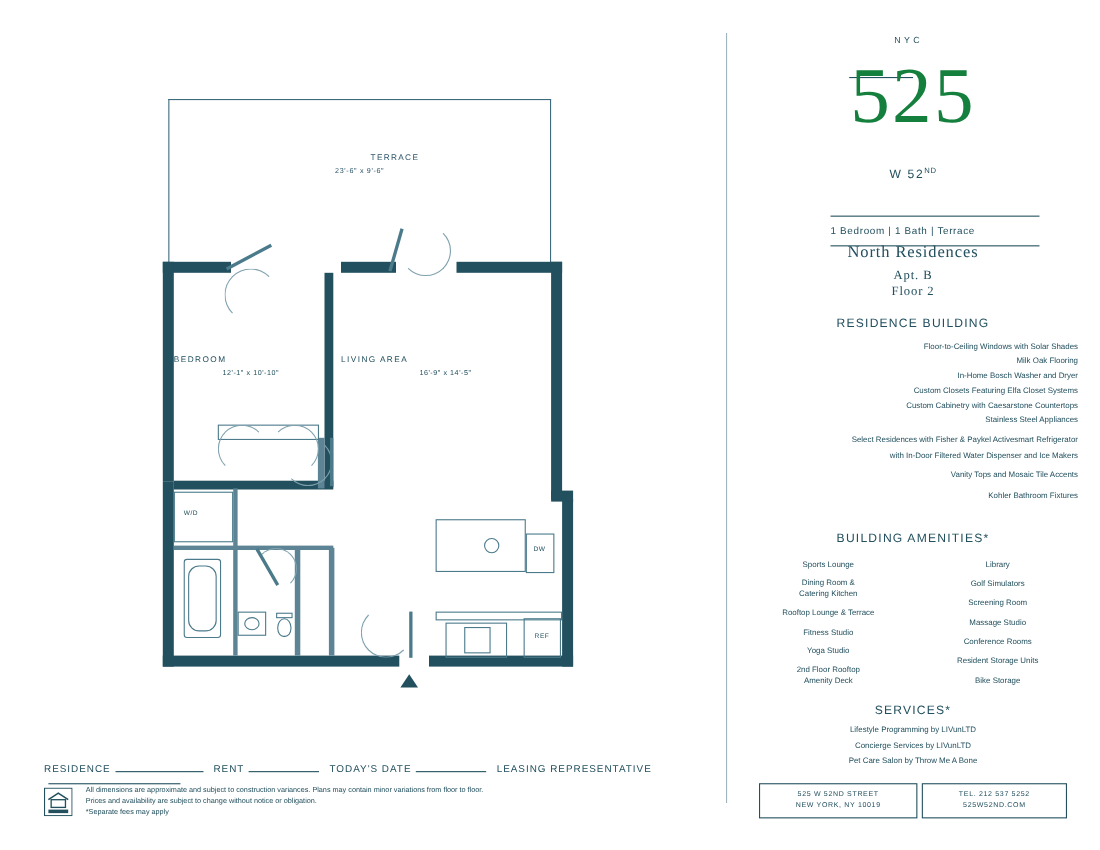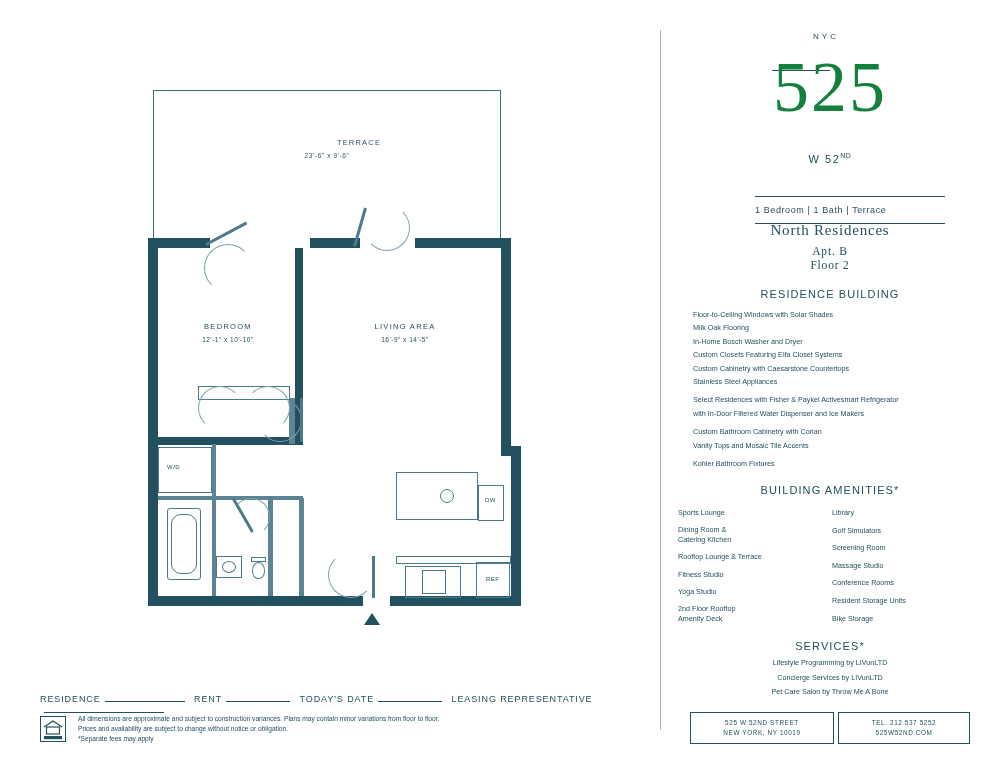--- a/index.html
+++ b/index.html
@@ -40,21 +40,21 @@
     font-size: 6.5px; letter-spacing: .6px; color: #2b5568;
   }
 
   
   .wall { position: absolute; background: #23505f; }
 
   
   .thin { position: absolute; background: #5d8494; }
 
   .room-label {
-    position: absolute; text-align: center;
+    position: absolute; 
     font-size: 7.5px; letter-spacing: 1.3px; color: #23505f;
   }
   .room-dims {
     position: absolute; text-align: center;
     font-size: 6.5px; letter-spacing: .5px; color: #23505f;
   }
   .tag {
     position: absolute; font-size: 6px; letter-spacing: .5px;
     color: #23505f;
   }
@@ -148,30 +148,30 @@
     position: absolute; top: 259px; left: 0; width: 340px; text-align: center;
     font-family: "Liberation Serif", serif;
     font-size: 11.5px; letter-spacing: .8px; color: #23505f;
   }
 
   .sect-head {
     position: absolute; left: 0; width: 340px; text-align: center;
     font-size: 11px; letter-spacing: 1.1px; color: #23505f;
   }
   .feat-list {
-    position: absolute; left: 33px; width: 300px; text-align: left;
+    position: absolute; left: 20px; width: 300px; text-align: right;
     font-size: 7.2px; line-height: 13.4px; color: #23505f;
   }
 
   .amen-cols {
     position: absolute; left: 18px; width: 304px;
     display: flex; justify-content: space-between;
     font-size: 7.2px; line-height: 17.6px; color: #23505f;
   }
-  .amen-cols .col { width: 150px; }
+  .amen-cols .col { width: 150px; text-align: center; }
   .amen-cols .col .two { line-height: 9.6px; padding: 3.6px 0; }
 
   .serv-list {
     position: absolute; left: 20px; width: 300px; text-align: center;
     font-size: 7.2px; line-height: 14.6px; color: #23505f;
   }
 
   
   .footer { position: absolute; left: 690px; top: 712px; width: 280px; height: 32px; }
   .fbox {
@@ -320,21 +320,20 @@
       <div>Floor-to-Ceiling Windows with Solar Shades</div>
       <div>Milk Oak Flooring</div>
       <div>In-Home Bosch Washer and Dryer</div>
       <div>Custom Closets Featuring Elfa Closet Systems</div>
       <div>Custom Cabinetry with Caesarstone Countertops</div>
       <div>Stainless Steel Appliances</div>
       <div style="height:5px"></div>
       <div>Select Residences with Fisher &amp; Paykel Activesmart Refrigerator</div>
       <div>with In-Door Filtered Water Dispenser and Ice Makers</div>
       <div style="height:5px"></div>
-      <div>Custom Bathroom Cabinetry with Corian</div>
       <div>Vanity Tops and Mosaic Tile Accents</div>
       <div style="height:5px"></div>
       <div>Kohler Bathroom Fixtures</div>
     </div>
 
     <div class="sect-head" style="top:484px;">BUILDING AMENITIES*</div>
     <div class="amen-cols" style="top:504px;">
       <div class="col">
         <div>Sports Lounge</div>
         <div class="two" style="white-space:pre-line;"><span>Dining Room &amp;

